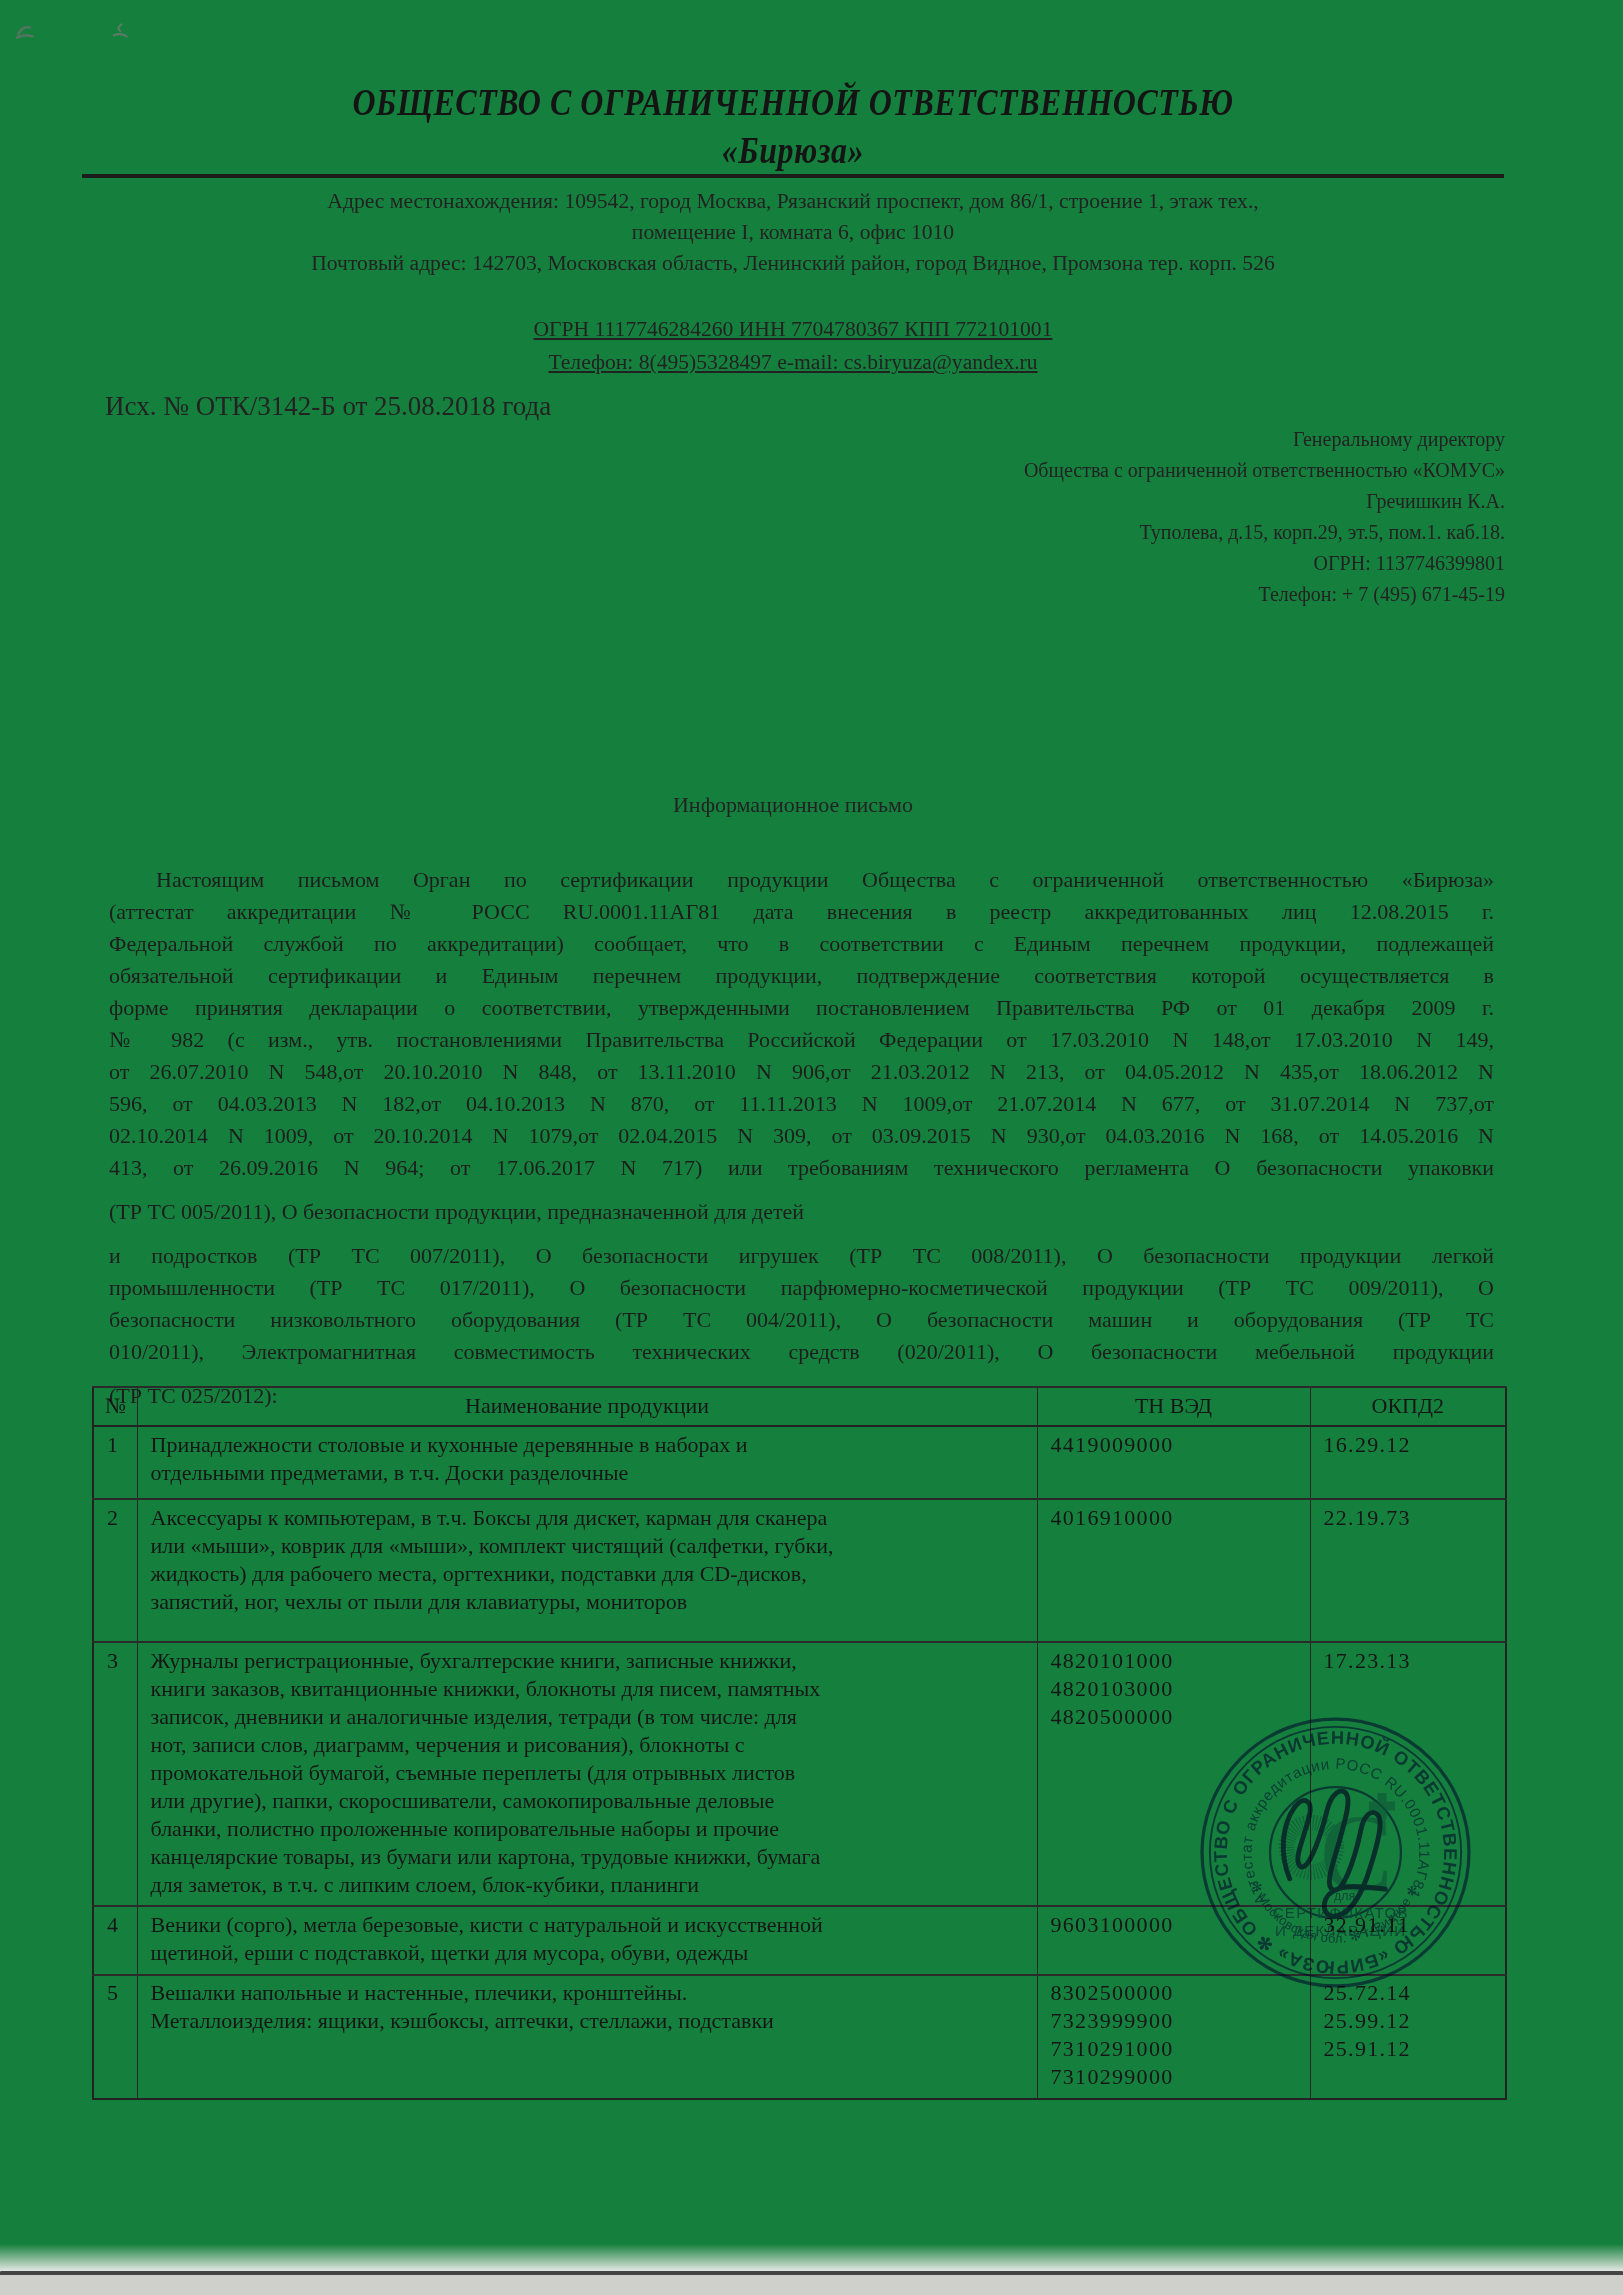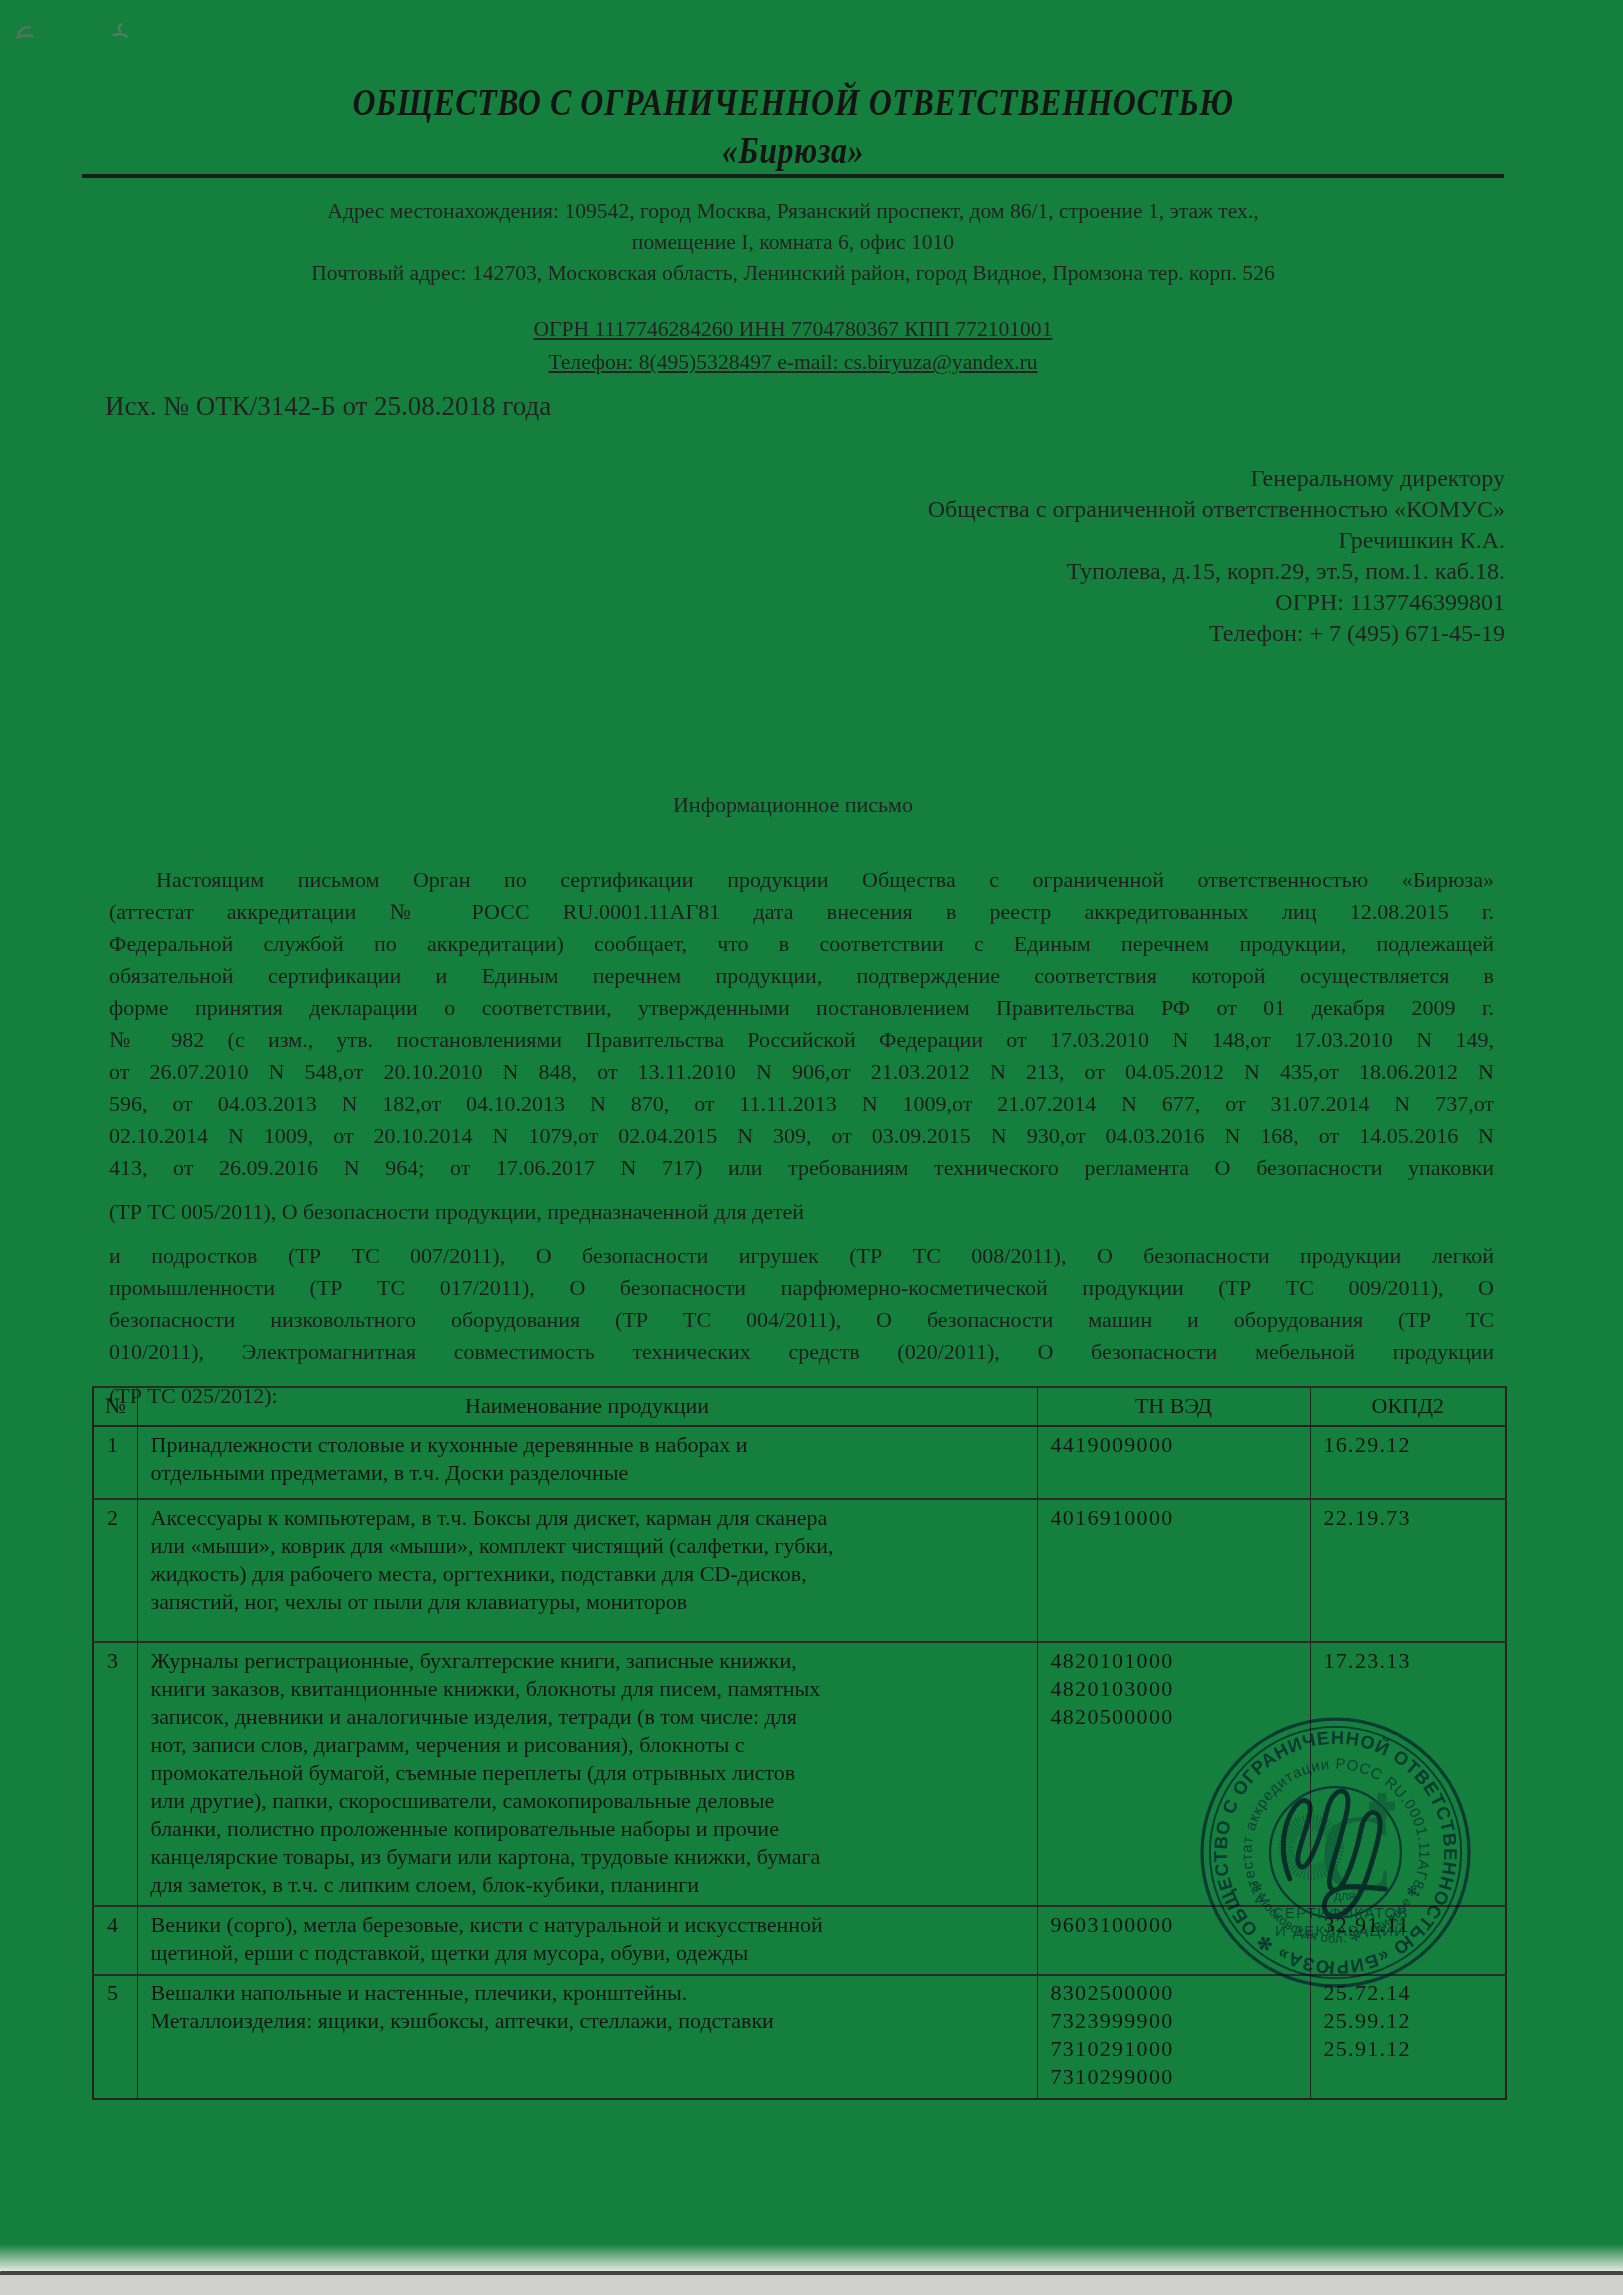--- a/index.html
+++ b/index.html
@@ -25,29 +25,29 @@
   .org-line2{top:128px;}
   .rule{
     position:absolute;top:174px;left:82px;width:1422px;height:3.9px;
     background:#1b1b1b;
   }
   .addr-block{
     position:absolute;left:82px;width:1422px;
     text-align:center;font-size:21.6px;line-height:31px;color:#222;
     white-space:pre-line;
   }
-  .addr-a{top:186px;margin-top:10px;}
+  .addr-a{top:186px;}
   .addr-b{top:313px;line-height:33px;text-decoration:underline;}
   .outref{
     position:absolute;top:391px;left:97px;
     font-size:27px;color:#222;margin-left:8px;
   }
   .recipient{
-    position:absolute;top:463px;right:118px;
-    text-align:right;font-size:24px;line-height:31px;color:#222;
+    position:absolute;top:424px;right:118px;
+    text-align:right;font-size:20px;line-height:31px;color:#222;
   }
   .subject{
     position:absolute;top:792px;left:82px;width:1422px;
     text-align:center;font-size:22px;color:#222;
   }
   
   .body-text{
     position:absolute;top:852px;left:97px;width:1409px;
     font-size:22px;line-height:32px;color:#1d1d1d;
   }

